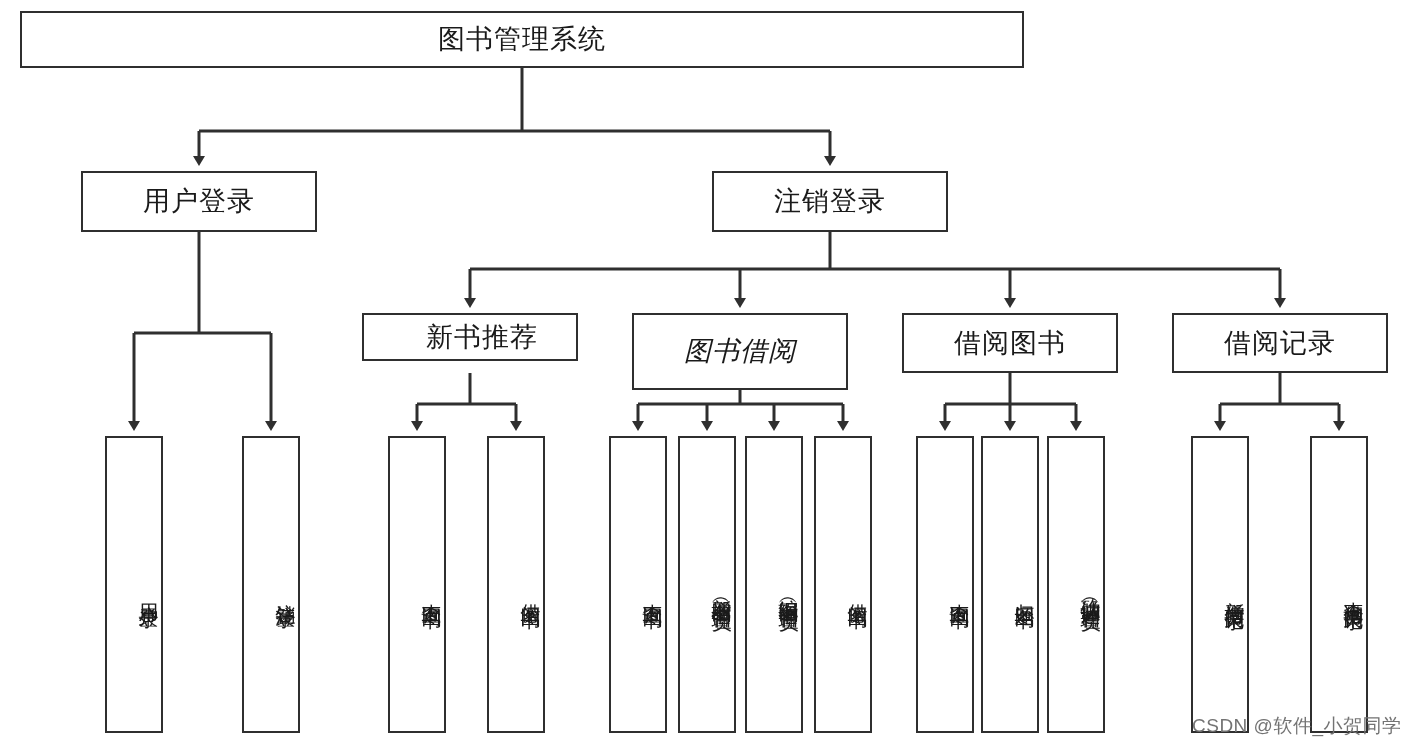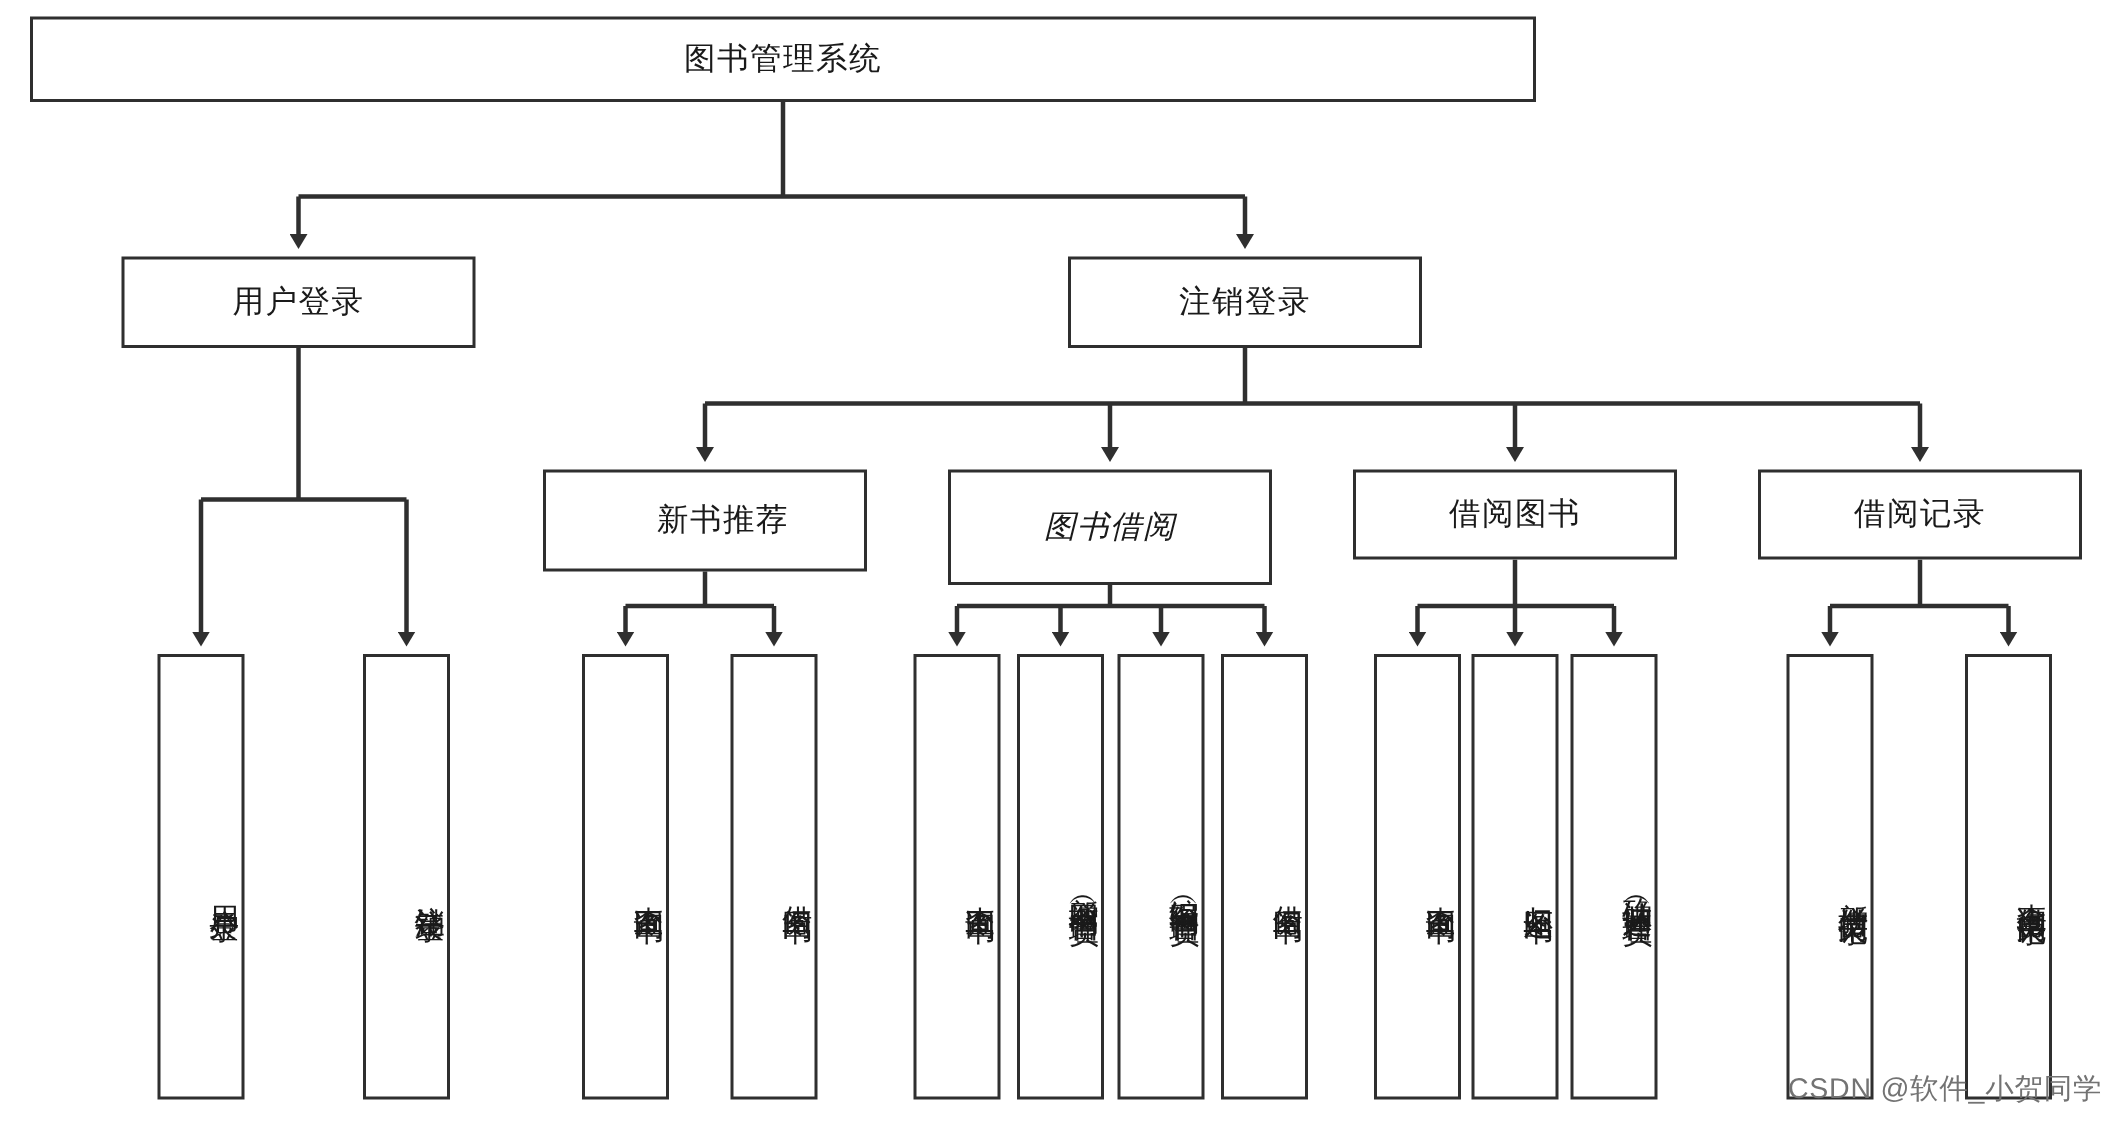--- a/index.html
+++ b/index.html
@@ -31,21 +31,21 @@
     box-sizing: border-box;
     background: #ffffff;
     border: 2px solid #2f2f2f;
     display: flex;
     align-items: center;
     justify-content: center;
     color: #1a1a1a;
     z-index: 2;
   }
   .node.horiz {
-    font-size: 21px;
+    font-size: 27px;
     letter-spacing: 1px;
     line-height: 1.2;
   }
   .node.vert {
     writing-mode: vertical-rl;
     text-orientation: upright;
     font-size: 20px;
     line-height: 1.25;
     letter-spacing: 2px;
     padding-top: 14px;
@@ -128,21 +128,21 @@
     <span>图书管理系统</span>
   </div>
 
   <div class="node horiz" style="left:81px; top:171px; width:236px; height:61px;">
     <span>用户登录</span>
   </div>
   <div class="node horiz" style="left:712px; top:171px; width:236px; height:61px;">
     <span>注销登录</span>
   </div>
 
-  <div class="node horiz" style="left:362px; top:313px; width:216px; height:68px;padding-left:24px;">
+  <div class="node horiz" style="left:362px; top:313px; width:216px; height:48px;padding-left:24px;">
     <span>新书推荐</span>
   </div>
   <div class="node horiz" style="left:632px; top:313px; width:216px; height:77px;font-style:italic;">
     <span>图书借阅</span>
   </div>
   <div class="node horiz" style="left:902px; top:313px; width:216px; height:60px;">
     <span>借阅图书</span>
   </div>
   <div class="node horiz" style="left:1172px; top:313px; width:216px; height:60px;text-align:center;">
     <span>借阅记录</span>

